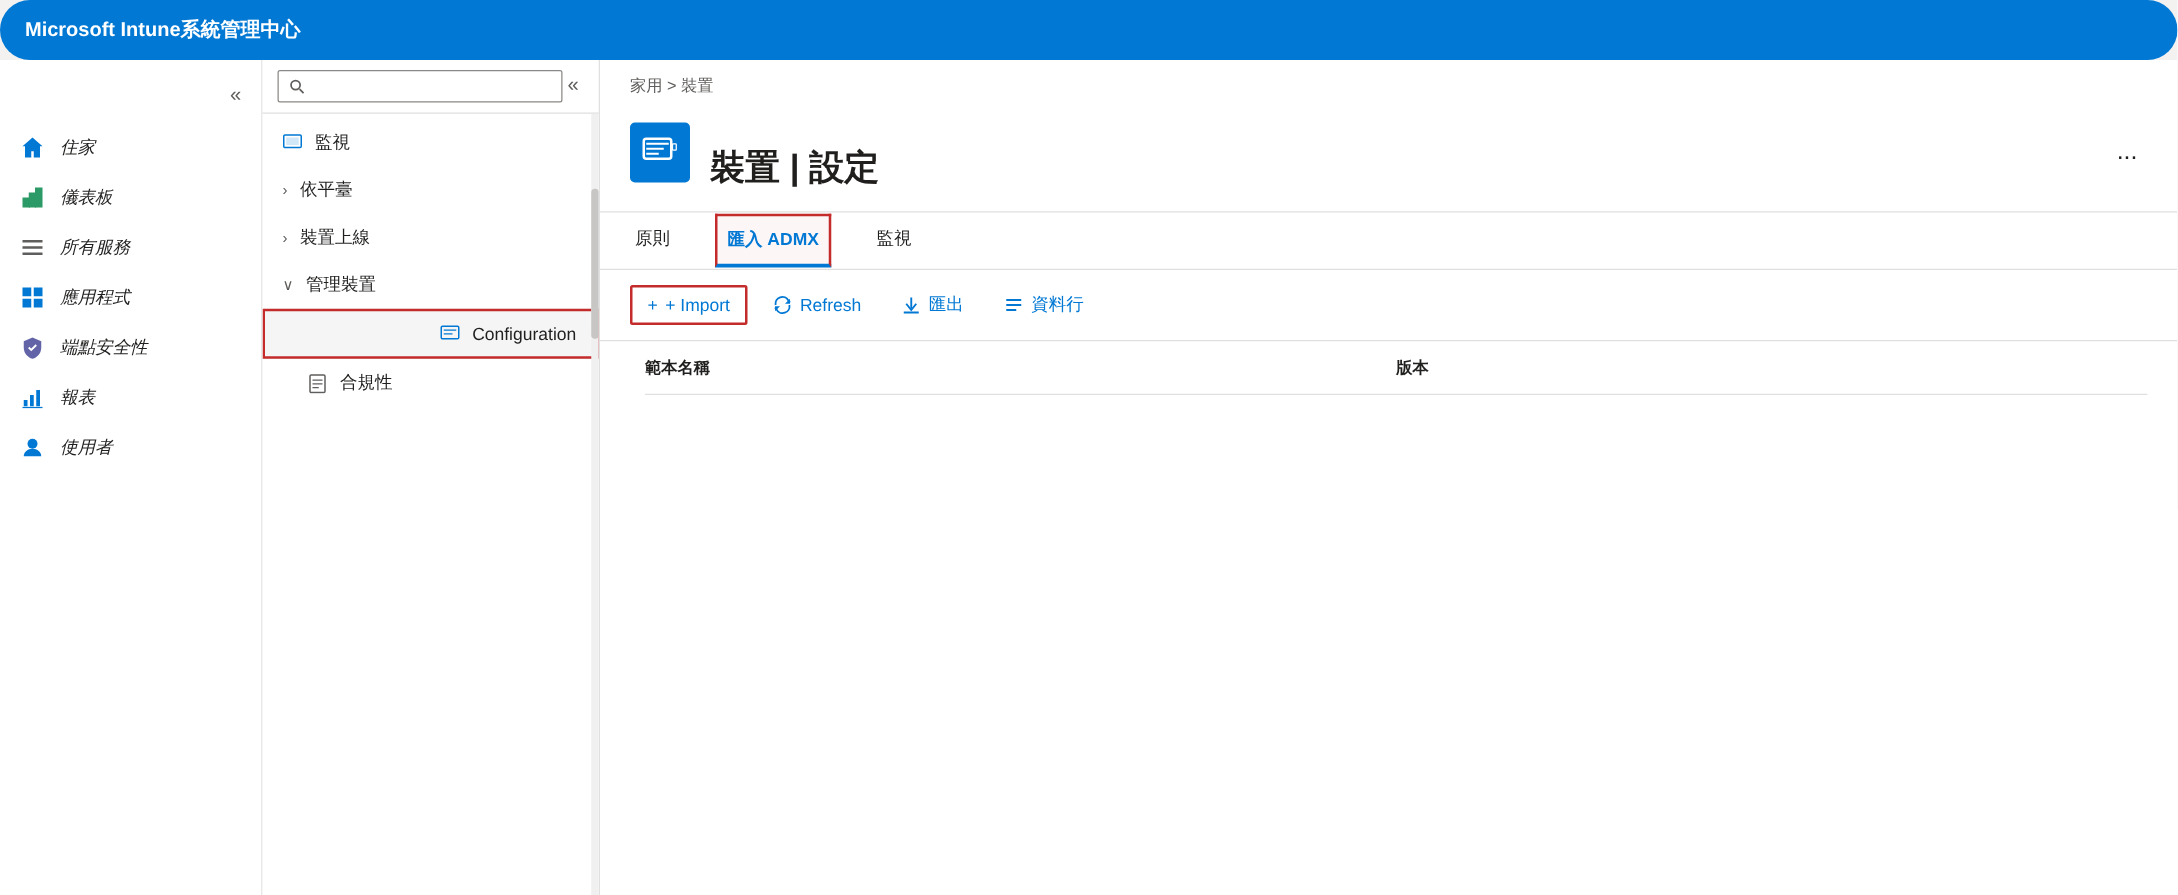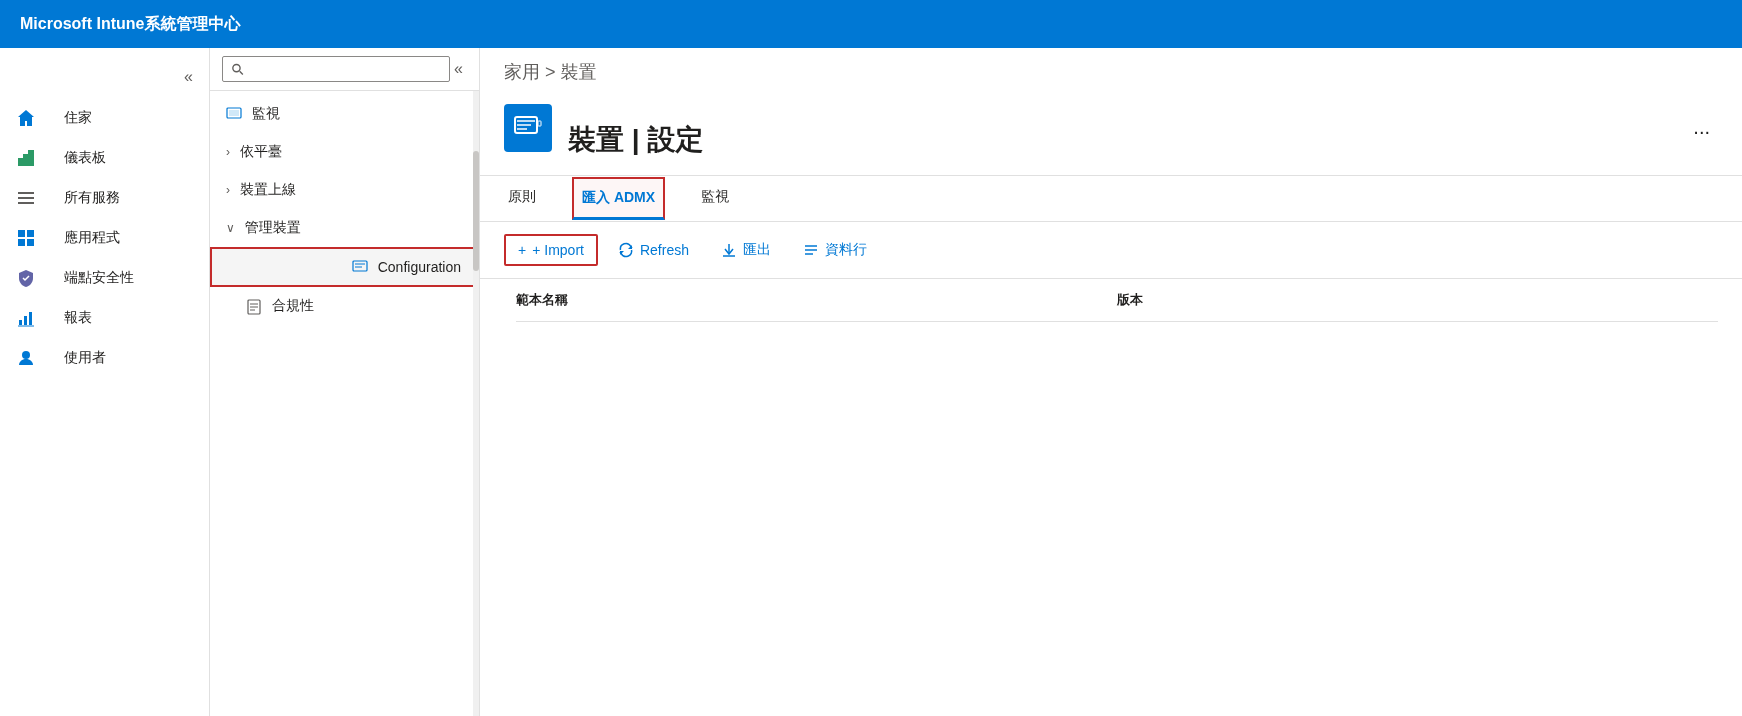--- a/index.html
+++ b/index.html
@@ -7,20 +7,21 @@
 
     
     .topbar {
       background: #0078d4;
       color: white;
       padding: 0 20px;
       height: 48px;
       display: flex;
       align-items: center;
       flex-shrink: 0;
+      border-radius: 24px;
     }
     .topbar-title {
       font-size: 16px;
       font-weight: 600;
       color: white;
     }
 
     
     .main-layout {
       display: flex;
@@ -41,23 +42,24 @@
     .sidebar-collapse-btn {
       display: flex;
       justify-content: flex-end;
       padding: 8px 12px;
     }
     .sidebar-item {
       display: flex;
       align-items: center;
       padding: 10px 16px;
       cursor: pointer;
-      gap: 28px;
+      gap: 12px;
       font-size: 14px;
       color: #201f1e;
+      font-style: italic;
     }
     .sidebar-item.active {
       border: 2px solid #c42b2b;
       background: #fdf6f6;
     }
     .sidebar-icon {
       width: 20px;
       height: 20px;
       display: flex;
       align-items: center;
@@ -142,21 +144,21 @@
 
     
     .content-area {
       flex: 1;
       display: flex;
       flex-direction: column;
       background: white;
       overflow: hidden;
     }
     .breadcrumb {
-      font-size: 18px;
+      font-size: 13px;
       color: #605e5c;
       padding: 12px 24px 4px;
     }
     .page-header {
       display: flex;
       align-items: center;
       justify-content: space-between;
       padding: 8px 24px 16px;
       border-bottom: 1px solid #e0e0e0;
     }

